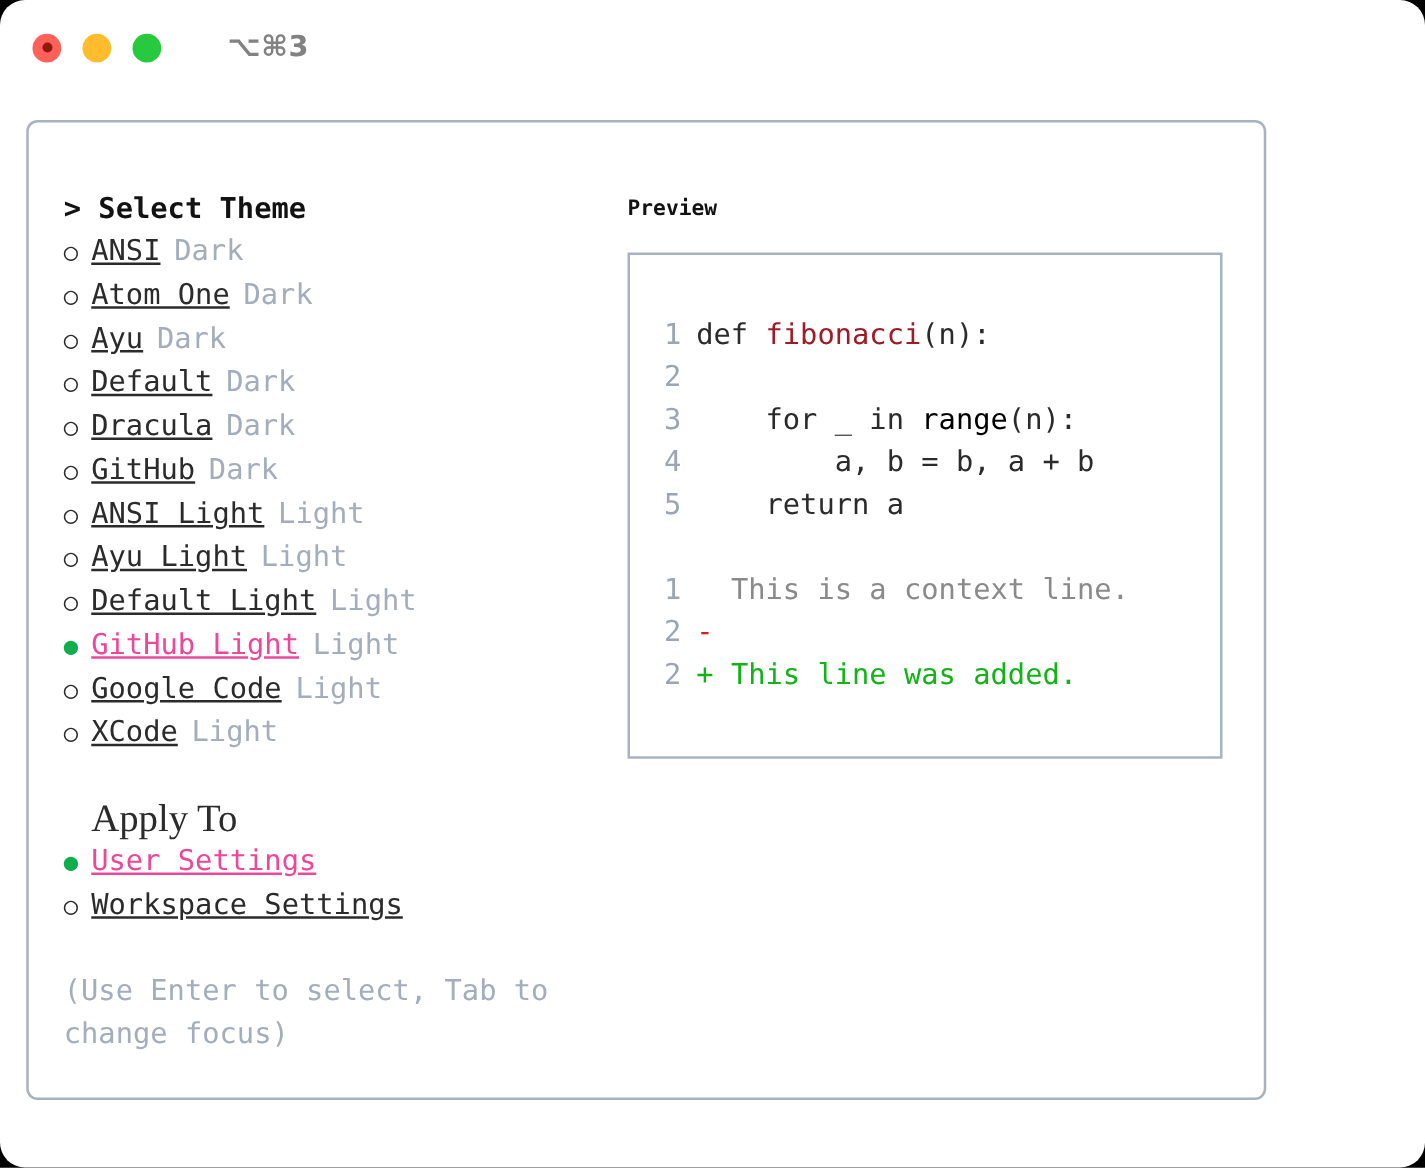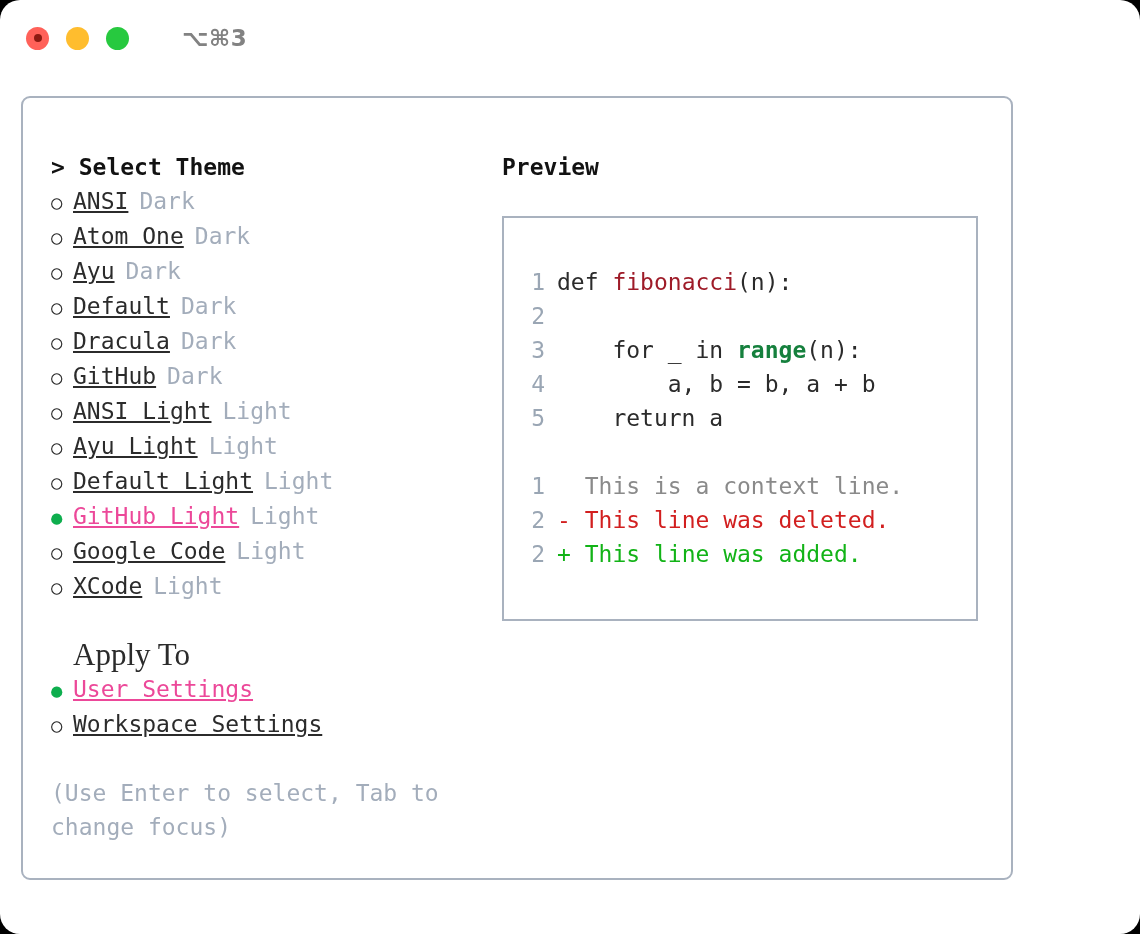--- a/index.html
+++ b/index.html
@@ -145,25 +145,25 @@
     font-size: 23px;
     line-height: 34px;
     color: #a3adbb;
     width: 420px;
     margin-top: 34px;
     white-space: pre-wrap;
   }
 
   
   .preview-title {
-    font-size: 23px;
+    font-size: 17px;
     font-weight: 700;
     color: #121212;
     line-height: 34px;
-    margin-bottom: 32px;
+    margin-bottom: 18px;
     white-space: pre;
   }
   .preview-box {
     border: 2px solid #a9b2bf;
     width: 476px;
     height: 405px;
     box-sizing: border-box;
     padding: 47px 0 0 21px;
   }
   .code-line {
@@ -176,21 +176,21 @@
     width: 32px;
     flex: 0 0 32px;
     color: #9aa6b4;
     text-align: right;
     padding-right: 12px;
     box-sizing: border-box;
   }
   .code-text { color: #2b2b2b; }
   .tok-fn   { color: #9e1b28; }
   .tok-num  { color: #0f7d7b; }
-  .tok-call { color: #15803d; font-weight: bold; }
+  .tok-call { color: #000000; }
   .diff-ctx { color: #8a8a8a; text-align: center; }
   .diff-del { color: #d21f1f; }
   .diff-add { color: #12b317; }
   .blank-line { height: 34px; }
 </style>
 </head>
 <body>
 
 <div class="window">
 
@@ -240,21 +240,21 @@
           <div id="code-block">
               <div class="code-line"><span class="ln">1</span><span><span class="code-text">def </span><span class="tok-fn">fibonacci</span><span class="code-text">(n):</span></span></div>
               <div class="code-line"><span class="ln">2</span></div>
               <div class="code-line"><span class="ln">3</span><span><span class="code-text">    for _ in </span><span class="tok-call">range</span><span class="code-text">(n):</span></span></div>
               <div class="code-line"><span class="ln">4</span><span><span class="code-text">        a, b = b, a + b</span></span></div>
               <div class="code-line"><span class="ln">5</span><span><span class="code-text">    return a</span></span></div>
             </div>
           <div class="blank-line"></div>
           <div id="diff-block">
               <div class="code-line"><span class="ln">1</span><span class="diff-ctx">  </span><span class="diff-ctx">This is a context line.</span></div>
-              <div class="code-line"><span class="ln">2</span><span class="diff-del">- </span><span class="diff-del">This line was deleted.</span></div>
+              <div class="code-line"><span class="ln">2</span><span class="diff-del">- </span></div>
               <div class="code-line"><span class="ln">2</span><span class="diff-add">+ </span><span class="diff-add">This line was added.</span></div>
             </div>
         </div>
       </div>
 
     </div>
   </div>
 
 </div>
 

